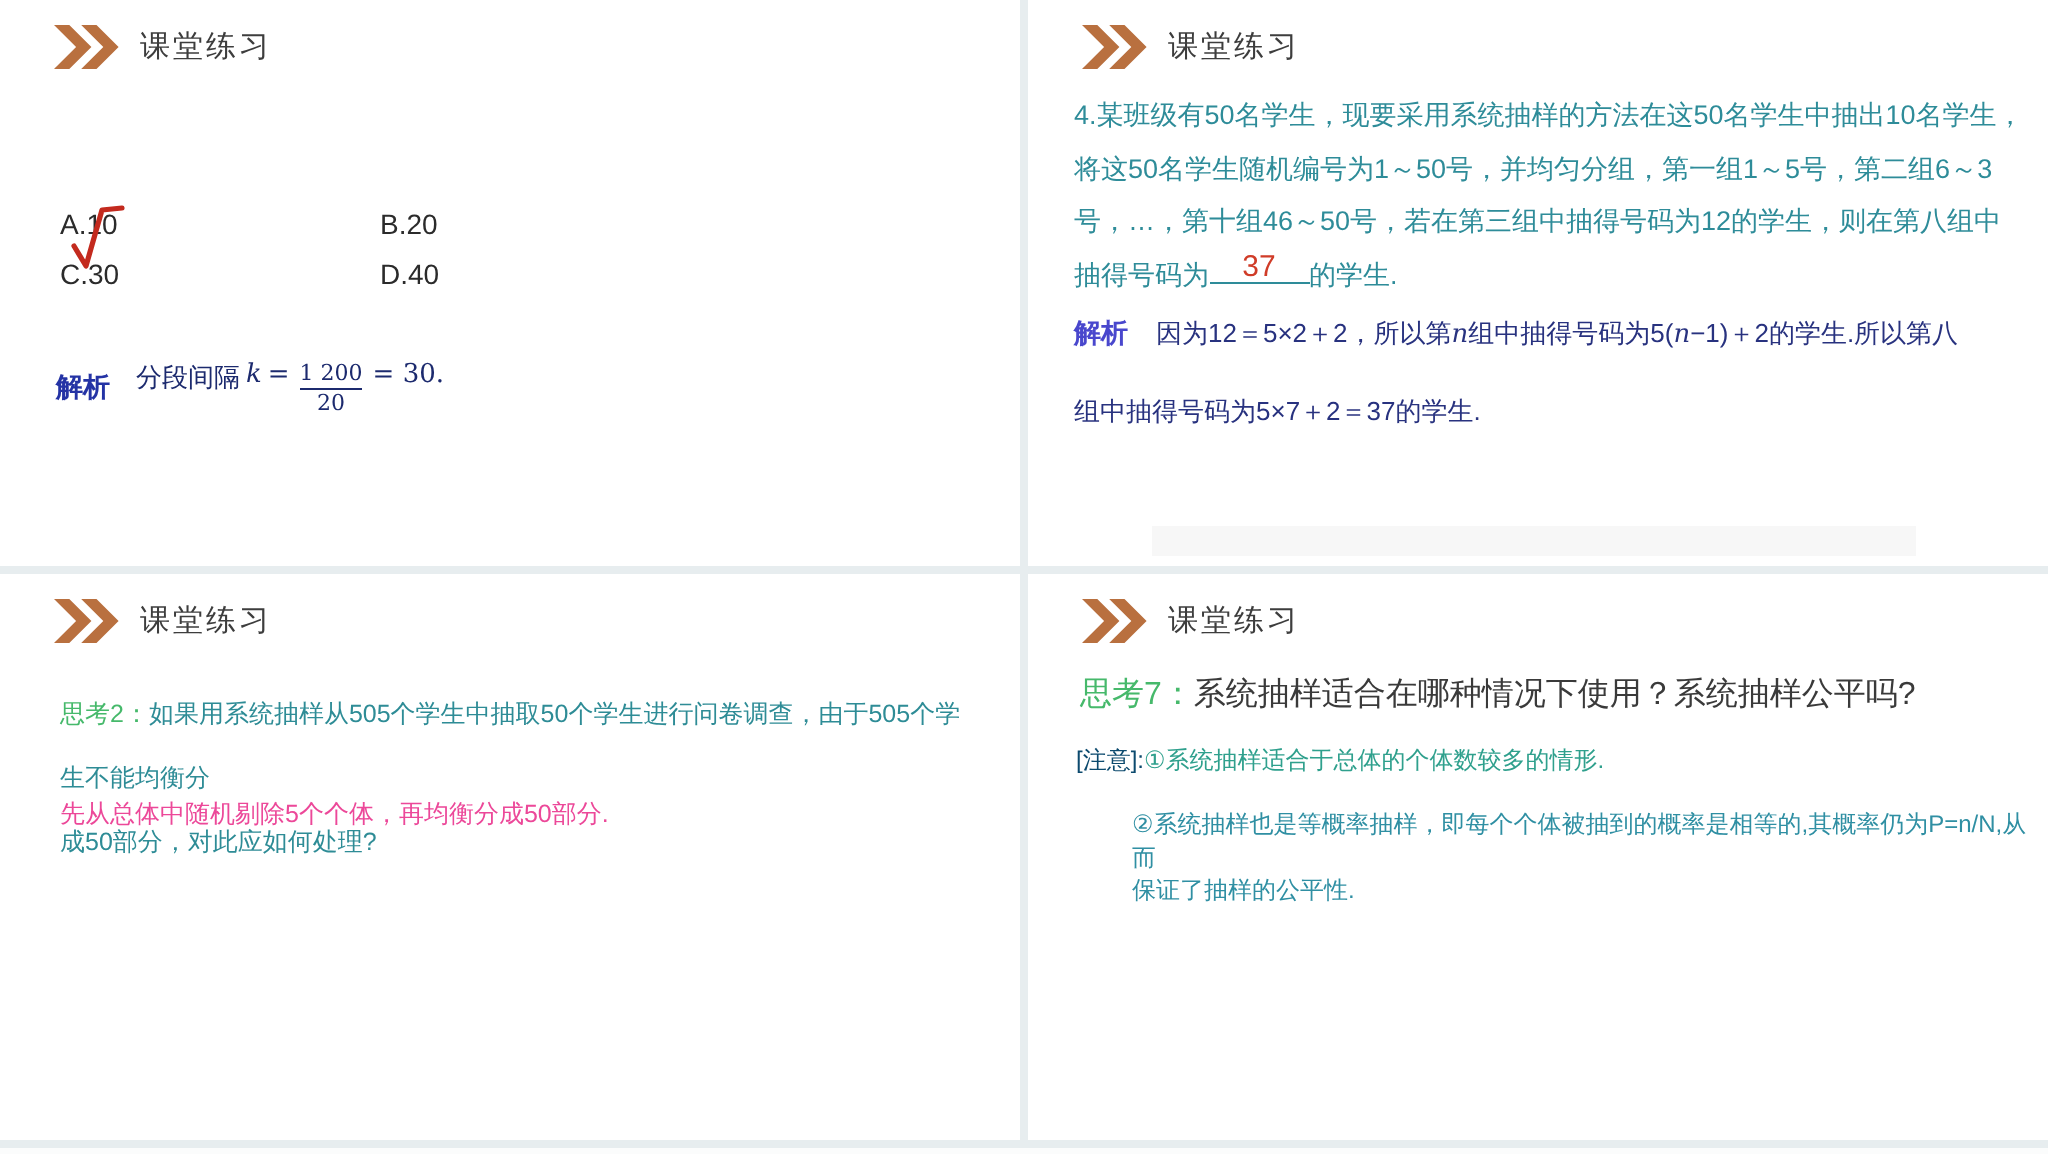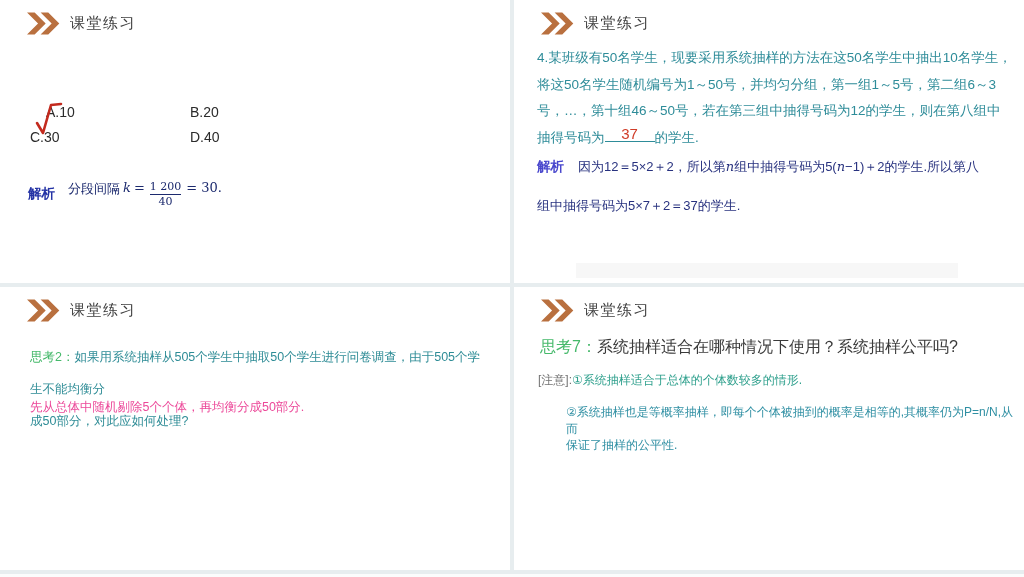--- a/index.html
+++ b/index.html
@@ -24,21 +24,21 @@
     font-size:15px;color:#3d3d3d;letter-spacing:1.5px;
   }
 
   
   .tl-question{
     position:absolute;left:28px;top:50px;width:462px;
     font-size:14px;line-height:25px;color:#2b2b2b;
   }
   .mvar{font-family:"DejaVu Serif","Liberation Serif",serif;font-style:italic;}
   .tl-option{position:absolute;font-size:14px;color:#2b2b2b;}
-  .opt-a{left:30px;top:104px;margin-left:16px;}
+  .opt-a{left:30px;top:104px;}
   .opt-b{left:190px;top:104px;}
   .opt-c{left:30px;top:129px;}
   .opt-d{left:190px;top:129px;}
   .check-mark{position:absolute;left:35px;top:101px;width:28px;height:36px;}
   .tl-analysis{
     position:absolute;left:28px;top:175px;height:38px;
     display:flex;align-items:center;gap:13px;
   }
   .analysis-label-tl{font-size:13.5px;font-weight:bold;color:#2433a5;}
   .tl-formula{
@@ -73,21 +73,21 @@
 
   
   .bl-think{position:absolute;left:30px;top:54px;width:460px;
     font-size:12.5px;line-height:32px;color:#2e8c96;}
   .think-label{color:#46b96b;}
   .bl-answer{position:absolute;left:30px;top:112px;font-size:12.5px;color:#ec4899;}
 
   
   .br-think{position:absolute;left:26px;top:50px;font-size:16px;color:#3a3a3a;}
   .br-note1{position:absolute;left:24px;top:85px;font-size:12px;color:#2fa08d;}
-  .note-label{color:#737373;}
+  .note-label{color:#0c4a6e;}
   .br-note2{position:absolute;left:52px;top:117px;font-size:12px;color:#2f8fa3;}
   .br-note3{position:absolute;left:52px;top:150px;font-size:12px;color:#2f8fa3;}
 </style>
 </head>
 <body>
 
 <div class="slide" id="slide-tl">
   <div class="hdr">
     <svg class="chev" viewBox="0 0 40 26">
       <path d="M0,0 L9,0 L22,13 L9,26 L0,26 L13,13 Z" fill="#b9703f"></path>
@@ -107,21 +107,21 @@
   </svg>
 
   <div class="tl-analysis">
     <span class="analysis-label-tl">解析</span>
     <span class="tl-formula">
       <span>分段间隔 </span>
       <span class="mvar">k</span>
       <span class="math">=</span>
       <span class="frac">
         <span class="num">1 200</span>
-        <span class="den">40</span>
+        <span class="den">20</span>
       </span>
       <span class="math">= 30.</span>
     </span>
   </div>
 </div>
 
 <div class="slide" id="slide-tr">
   <div class="hdr">
     <svg class="chev" viewBox="0 0 40 26">
       <path d="M0,0 L9,0 L22,13 L9,26 L0,26 L13,13 Z" fill="#b9703f"></path>

